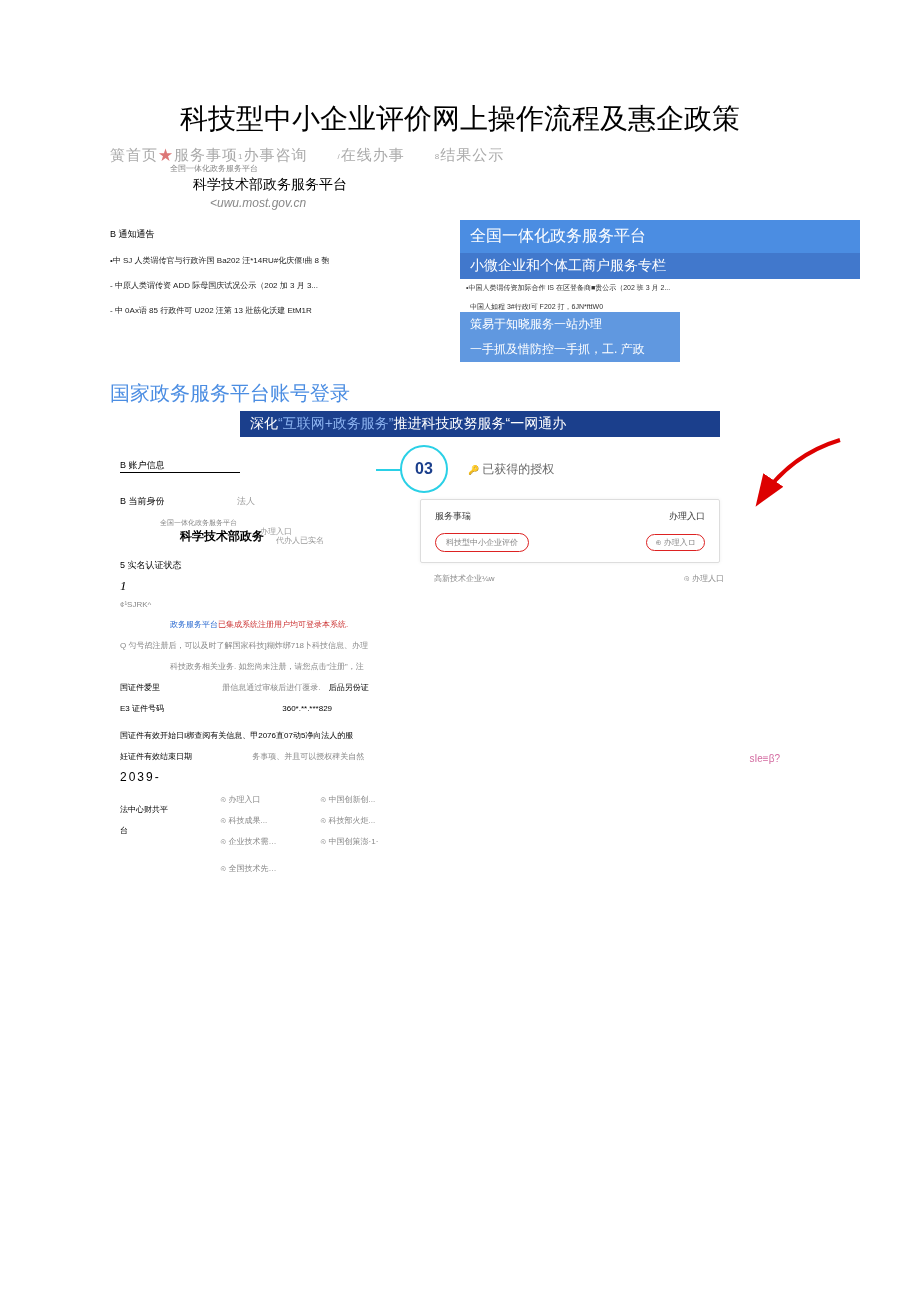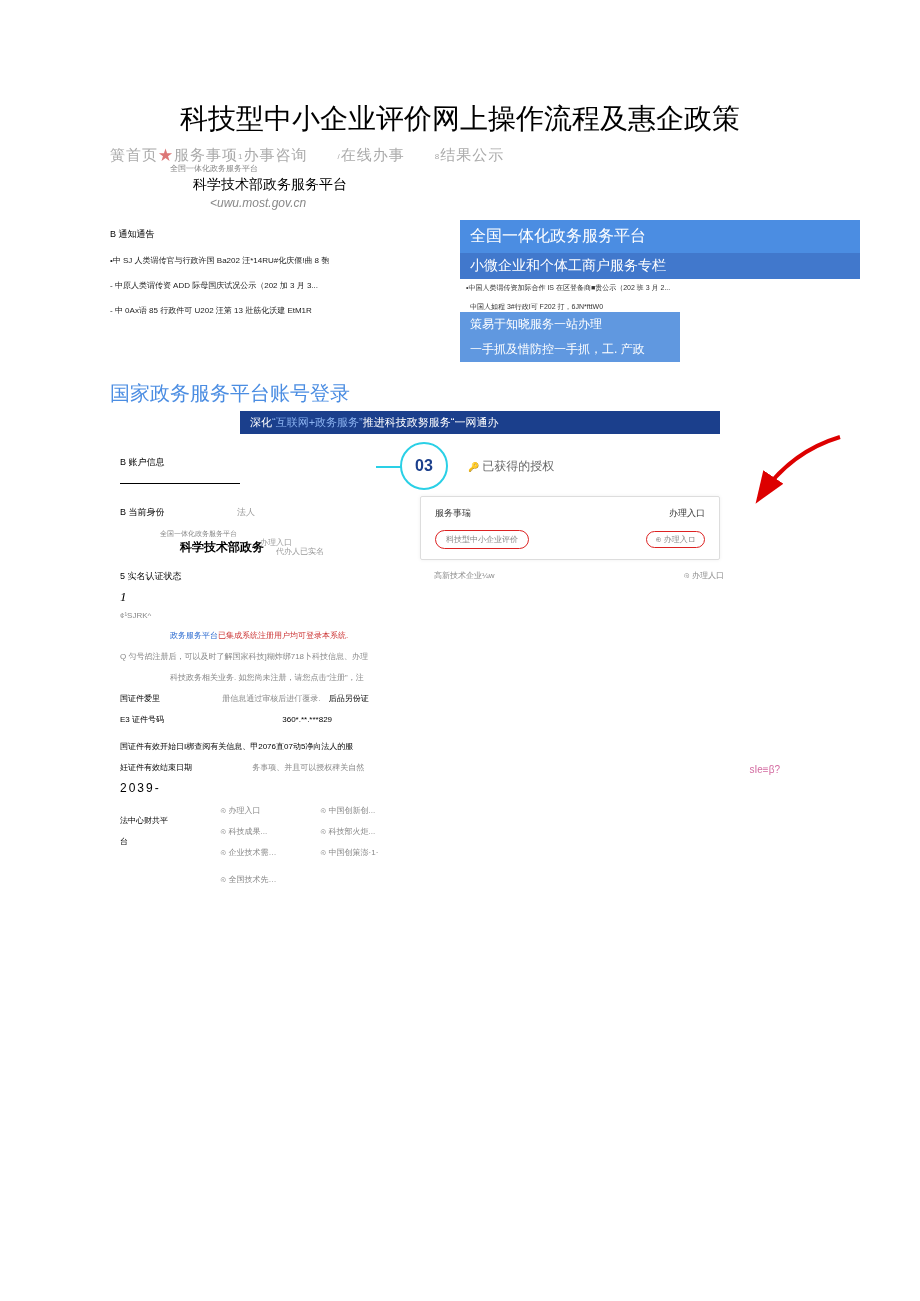--- a/index.html
+++ b/index.html
@@ -18,21 +18,21 @@
     .right-col { width: 50%; }
     .notice-head { font-size: 9px; margin-left: 50px; margin-top: 8px; }
     .notice-item { font-size: 8px; margin-left: 50px; margin-top: 14px; color: #222; }
     .banner-big { background: #4b8de2; color: #fff; font-size: 16px; padding: 6px 10px; width: 100%; }
     .banner-small { background: #4178cc; color: #fff; font-size: 14px; padding: 4px 10px; width: 100%; }
     .banner-note { font-size: 7px; color: #333; margin-top: 4px; margin-left: 6px; }
     .banner-sep { height: 6px; }
     .banner-mid { background: #6098e0; color: #fff; font-size: 12px; padding: 4px 10px; width: 55%; }
     .banner-note2 { font-size: 7px; color: #333; margin-left: 10px; margin-top: 3px; }
     .section-login { font-size: 20px; color: #4b8de2; margin-left: 50px; margin-top: 18px; }
-    .blue-strip { background: #1b3f8c; color: #fff; font-size: 11px; padding: 4px 10px 4px 10px; margin-left: 180px; margin-top: 4px; width: 480px; }
+    .blue-strip { background: #1b3f8c; color: #fff; font-size: 14px; padding: 4px 10px 4px 10px; margin-left: 180px; margin-top: 4px; width: 480px; }
     .blue-strip .inner-quote { color: #8cb3f0; }
     .info-area { display: flex; margin-top: 8px; }
     .info-left { width: 40%; padding-left: 60px; font-size: 9px; }
     .info-right { width: 60%; position: relative; }
     .row-gap { margin-top: 14px; }
     .cyan-border { border: 2px solid #2ad0e6; border-radius: 50%; width: 48px; height: 48px; display: inline-flex; align-items: center; justify-content: center; font-size: 16px; font-weight: bold; color: #1b3f8c; position: relative; }
     .cyan-border::before { content: ""; position: absolute; left: -26px; width: 26px; height: 2px; background: #2ad0e6; top: 50%; }
     .auth-label { font-size: 12px; color: #666; margin-left: 20px; }
     .auth-key::before { content: "🔑"; font-size: 9px; margin-right: 3px; }
     .panel-box { border: 1px solid #ddd; border-radius: 2px; padding: 10px 14px; margin-top: 6px; width: 300px; box-shadow: 0 0 4px rgba(0,0,0,0.06); }
@@ -92,21 +92,21 @@
     </div>
   </div>
 
   <div class="section-login">国家政务服务平台账号登录</div>
   <div class="blue-strip">
     <span>深化</span><span class="inner-quote">“互联网+政务服务”</span><span>推进科技政努服务“一网通办</span>
   </div>
 
   <div class="info-area">
     <div class="info-left" style="position:relative;">
-      <div class="row-gap" style="border-bottom:1px solid #000; width:120px; padding-bottom:14px;">B 账户信息</div>
+      <div class="row-gap" style="border-bottom:1px solid #000; width:120px; padding-bottom:0;">B 账户信息</div>
       <div class="row-gap overlay-stack" style="margin-top:22px;">
         <span>B 当前身份</span>
         <span style="margin-left:70px; color:#999;">法人</span>
       </div>
       <div class="subplat2-wrap" style="margin-top:10px;">
         <div class="sub-a">全国一体化政务服务平台</div>
         <div style="position:relative;">
           <div class="most-title2">科学技术部政务</div>
           <span class="overlap-1">办理入口</span>
           <span class="overlap-2">代办人已实名</span>

